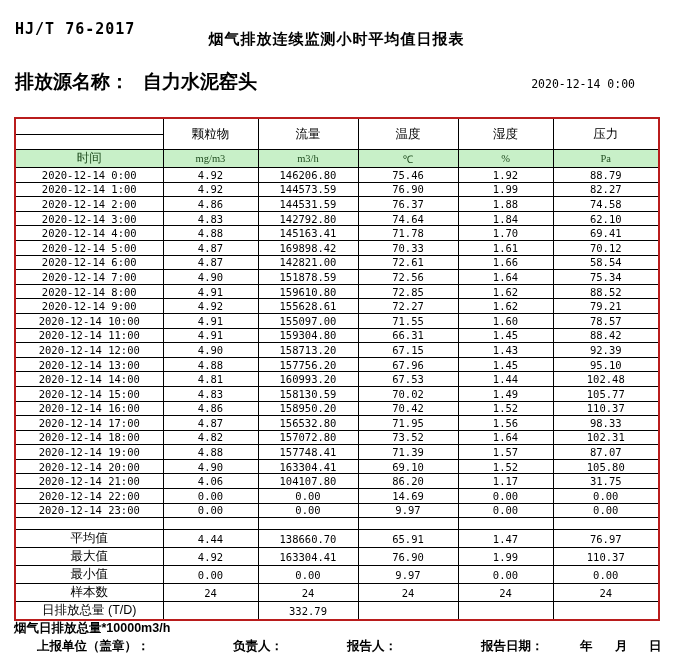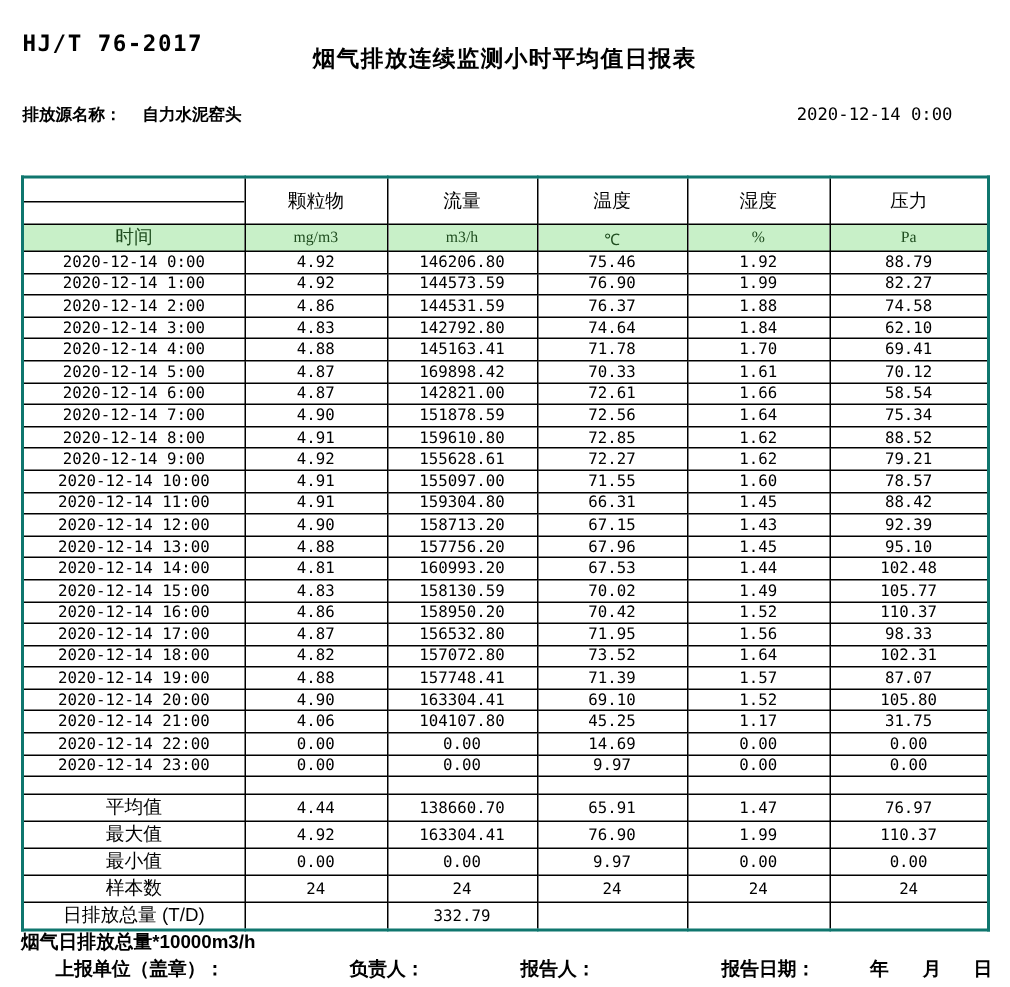--- a/index.html
+++ b/index.html
@@ -14,27 +14,27 @@
     font-weight:bold;font-size:15px;letter-spacing:1px;
   }
   .page-title{
     position:absolute;top:30px;left:0;width:100%;
     text-align:center;font-weight:bold;font-size:15px;letter-spacing:1px;
   }
   .subheader{
     position:absolute;top:69px;left:15px;right:38px;
     display:flex;justify-content:space-between;align-items:baseline;
   }
-  .source-line{font-weight:bold;font-size:11px;font-family:Liberation Serif, serif;}
+  .source-line{font-weight:bold;font-size:19px;font-family:Liberation Serif, serif;}
   .source-line .gap{display:inline-block;width:14px;}
   .report-date{font-family:"DejaVu Sans Mono",monospace;font-size:11.5px;}
   table.report{
     position:absolute;top:117px;left:14px;
     width:644px;border-collapse:collapse;table-layout:fixed;
-    border:2px solid #0f766e;
+    border:2px solid #b91c1c;
   }
   table.report th,table.report td{
     border:1px solid #000;padding:0;text-align:center;
     overflow:hidden;white-space:nowrap;vertical-align:middle;
   }
   .pollutant-cell{height:30px;font-weight:normal;font-size:12.5px;}
   .split-cell{padding:0;height:30px;}
   .split-top{height:15px;border-bottom:1px solid #000;}
   .split-bottom{height:14px;}
   tr.unit-row td{
@@ -282,21 +282,21 @@
         <td>4.90</td>
         <td>163304.41</td>
         <td>69.10</td>
         <td>1.52</td>
         <td>105.80</td>
       </tr>
       <tr class="data-row">
         <td>2020-12-14 21:00</td>
         <td>4.06</td>
         <td>104107.80</td>
-        <td>45.25</td>
+        <td>86.20</td>
         <td>1.17</td>
         <td>31.75</td>
       </tr>
       <tr class="data-row">
         <td>2020-12-14 22:00</td>
         <td>0.00</td>
         <td>0.00</td>
         <td>14.69</td>
         <td>0.00</td>
         <td>0.00</td>

